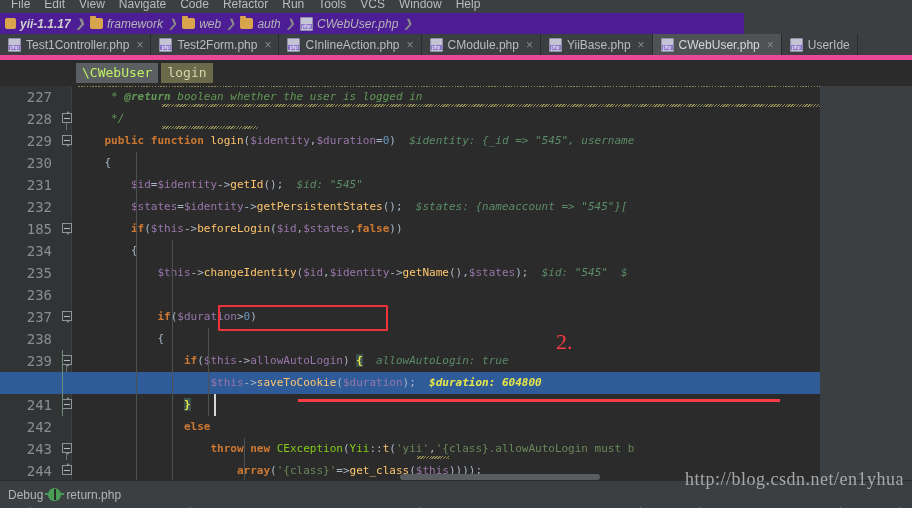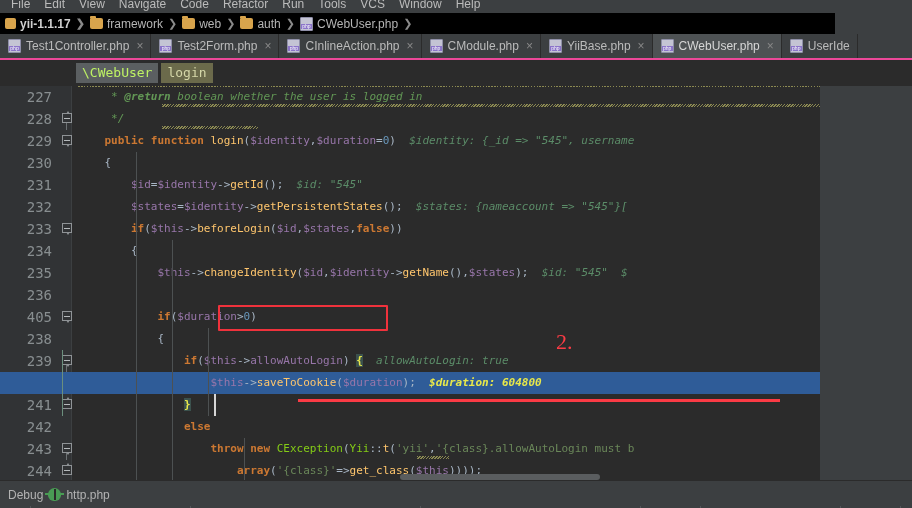--- a/index.html
+++ b/index.html
@@ -24,25 +24,26 @@
     padding-left: 4px;
     font-size: 12px; color: #bbbbbb;
   }
   .menubar .mi {
     padding: 2px 7px;
     white-space: nowrap;
   }
 
   
   .navbar {
-    position: absolute; top: 13px; left: 0; width: 835px; height: 21px;
-    background: #000000;
+    position: absolute; top: 13px; left: 0; width: 744px; height: 21px;
+    background: #4c1d95;
     display: flex; align-items: center;
     padding-left: 2px;
     font-size: 12px;
+    font-style: italic;
   }
   .crumb {
     display: flex; align-items: center;
     padding: 0 2px 0 3px;
     color: #b5b5b5;
     white-space: nowrap;
   }
   .crumb.first { color: #cfcfcf; font-weight: bold; }
   .crumb .chev {
     color: #8a8a8a; margin-left: 5px; font-size: 11px;
@@ -72,21 +73,21 @@
     width: 11px; height: 11px; margin-right: 4px; flex:none;
     background: #d8a44c; border-radius: 2px;
   }
 
   
   .tabbar {
     position: absolute; top: 34px; left: 0; width: 912px; height: 26px;
     background: #3c3f41;
     display: flex; align-items: stretch;
     overflow: hidden;
-    border-bottom: 2px solid #ec4899;
+    border-bottom: 5px solid #ec4899;
   }
   .tab {
     display: flex; align-items: center;
     padding: 0 7px 0 8px;
     font-size: 12px; color: #bbbbbb;
     background: #3c3f41;
     border-right: 1px solid #2b2b2b;
     white-space: nowrap;
     flex: none;
   }
@@ -355,25 +356,25 @@
 
   <div class="editor">
 
     <div class="gutter">
       <div class="gnum" style="top:0px">227</div>
       <div class="gnum" style="top:22px">228</div>
       <div class="gnum" style="top:44px">229</div>
       <div class="gnum" style="top:66px">230</div>
       <div class="gnum" style="top:88px">231</div>
       <div class="gnum" style="top:110px">232</div>
-      <div class="gnum" style="top:132px">233</div>
+      <div class="gnum" style="top:132px">185</div>
       <div class="gnum" style="top:154px">234</div>
       <div class="gnum" style="top:176px">235</div>
       <div class="gnum" style="top:198px">236</div>
-      <div class="gnum" style="top:220px">405</div>
+      <div class="gnum" style="top:220px">237</div>
       <div class="gnum" style="top:242px">238</div>
       <div class="gnum" style="top:264px">239</div>
       <div class="gnum" style="top:286px">240</div>
       <div class="gnum" style="top:308px">241</div>
       <div class="gnum" style="top:330px">242</div>
       <div class="gnum" style="top:352px">243</div>
       <div class="gnum" style="top:374px">244</div>
 
       <div class="foldline" style="top:30px;height:14px"></div>
       <div class="fold" style="top:22px">
@@ -464,27 +465,28 @@
   </div>
 
   <div class="redbox" style="left:218px; top:305px; width:170px; height:26px;"></div>
   <div class="redunder" style="left:298px; top:399px; width:482px;"></div>
   <div class="rednum" style="left:556px; top:331px;">2.</div>
 
   <div class="statusbar">
     <div class="seg">
       <span>Debug</span>
       <span class="bug-ico"></span>
-      <span>http.php</span>
+      <span>return.php</span>
     </div>
     <div class="tickrow">
       <span class="tick" style="left:30px"></span>
       <span class="tick" style="left:190px"></span>
       <span class="tick" style="left:420px"></span>
       <span class="tick" style="left:640px"></span>
       <span class="tick" style="left:700px"></span>
       <span class="tick" style="left:840px"></span>
       <span class="tick" style="left:900px"></span>
     </div>
   </div>
 
+  <div class="watermark">http://blog.csdn.net/en1yhua</div>
 
 </div>
 
 </body></html>

